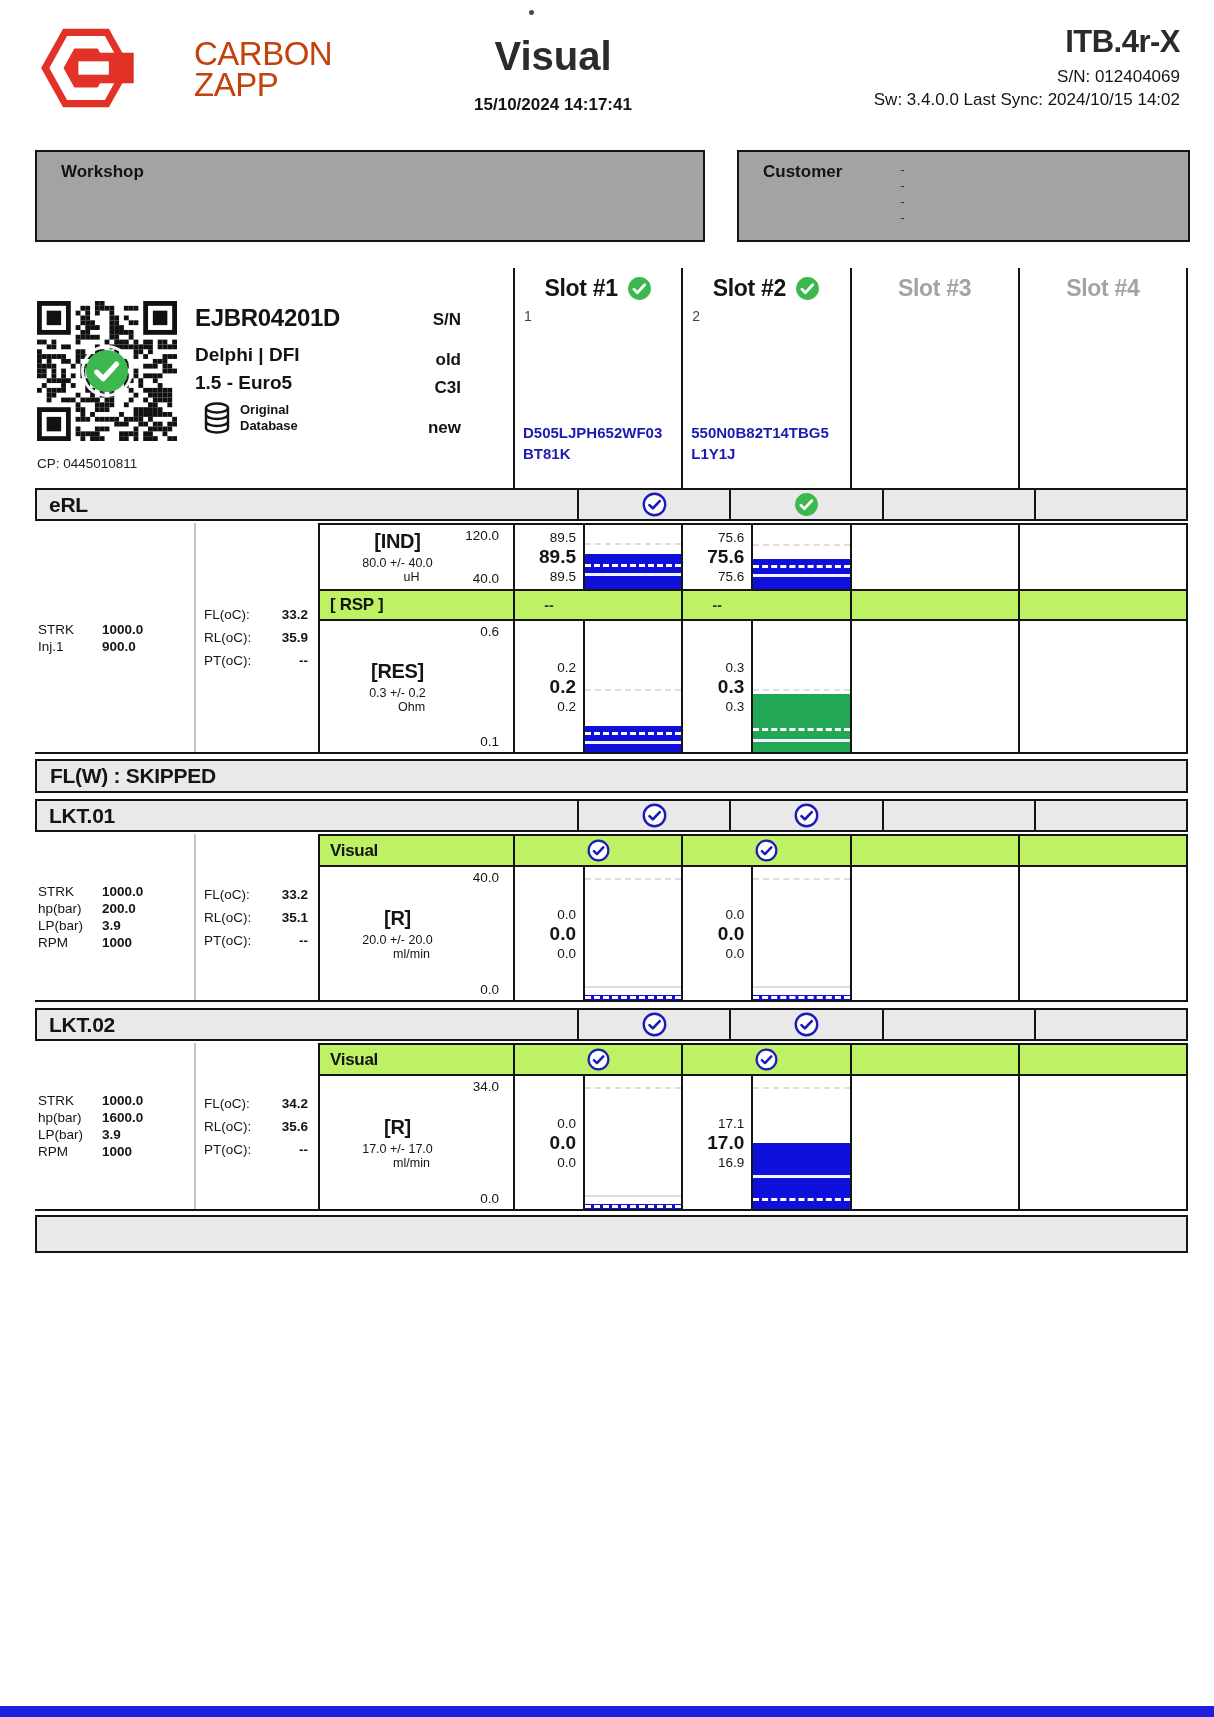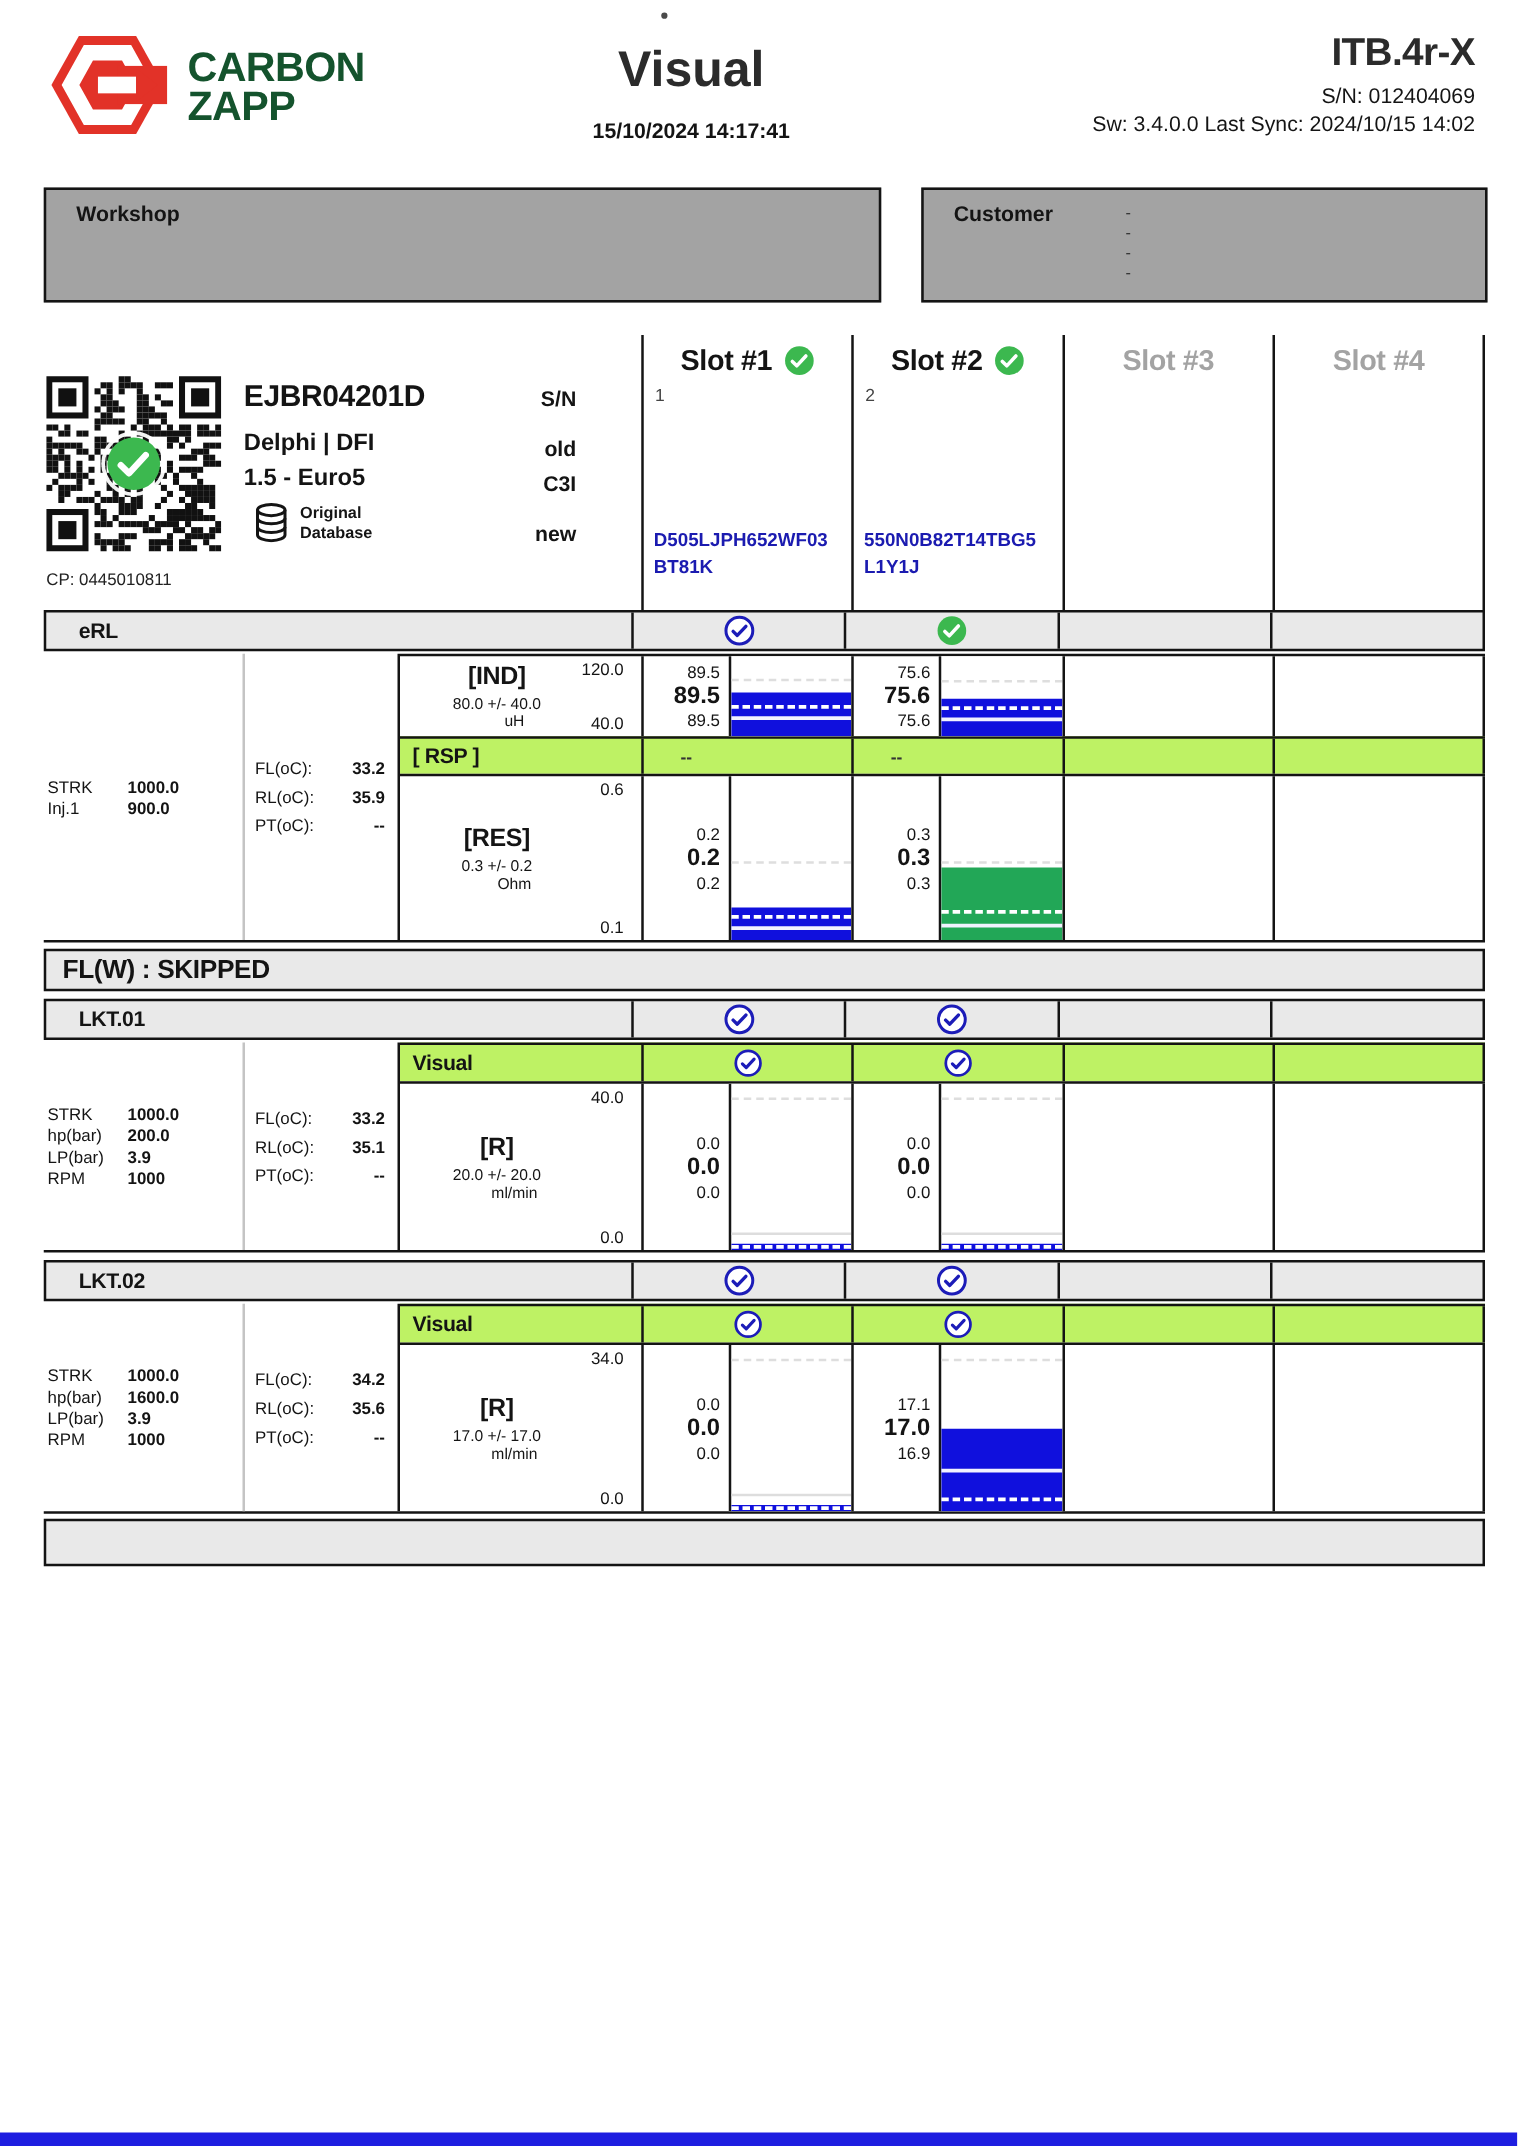--- a/index.html
+++ b/index.html
@@ -2,21 +2,21 @@
 <html><head>
 <meta charset="utf-8">
 <style>
   html,body{margin:0;padding:0;background:#fff;}
   body{font-family:"Liberation Sans",sans-serif;color:#141414;-webkit-font-smoothing:antialiased;}
   .page{position:relative;width:1214px;height:1717px;background:#fff;overflow:hidden;}
 
   
   .hdr-logo{position:absolute;left:38px;top:26px;display:flex;gap:16px;align-items:flex-start;}
   .logo-svg{width:96px;height:84px;display:block;}
-  .brand{font-size:33px;font-weight:700;line-height:.95;letter-spacing:-.5px;padding-top:12px;color:#14532d;}
+  .brand{font-size:33px;font-weight:400;line-height:.95;letter-spacing:-.5px;padding-top:12px;color:#c2410c;margin-left:44px;}
   .speck{position:absolute;left:529px;top:10px;width:5px;height:5px;border-radius:50%;background:#4a4a4a;}
   .report-title{position:absolute;left:553px;top:34px;transform:translateX(-50%);font-size:40px;font-weight:700;color:#2b2b2b;}
   .report-dt{position:absolute;left:553px;top:95px;transform:translateX(-50%);font-size:17px;font-weight:700;}
   .hdr-right{position:absolute;right:34px;top:24px;text-align:right;}
   .model{font-size:31px;font-weight:700;letter-spacing:-.5px;color:#2b2b2b;}
   .snline{font-size:17px;margin-top:7px;}
   .syncline{font-size:17px;margin-top:3px;}
 
   
   .box{position:absolute;top:150px;height:92px;border:2px solid #141414;box-sizing:border-box;background:#a3a3a3;}
@@ -45,21 +45,21 @@
   .inj-brand{position:absolute;left:160px;top:76px;font-size:19px;font-weight:700;}
   .inj-engine{position:absolute;left:160px;top:104px;font-size:19px;font-weight:700;text-align:center;}
   .db-row{position:absolute;left:168px;top:134px;display:flex;gap:9px;align-items:center;}
   .db-row svg{width:28px;height:32px;display:block;}
   .db-labels{font-size:13px;font-weight:700;line-height:1.2;}
   .cp-line{position:absolute;left:2px;top:188px;font-size:13.5px;color:#222;}
   .sncl{position:absolute;right:52px;font-size:17px;font-weight:700;text-align:right;}
 
   
   .secbar{display:flex;height:33px;border:2px solid #141414;background:#e9e9e9;box-sizing:border-box;}
-  .secbar .s-left{width:468px;display:flex;align-items:center;padding-left:26px;font-size:17px;font-weight:700;letter-spacing:-.3px;box-sizing:border-box;}
+  .secbar .s-left{width:540px;display:flex;align-items:center;padding-left:12px;font-size:21px;font-weight:700;letter-spacing:-.3px;box-sizing:border-box;}
   .secbar .s-cell{flex:1;border-left:2px solid #141414;display:flex;align-items:center;justify-content:center;}
   .secbar.flw{display:flex;align-items:center;height:34px;margin-top:5px;padding-left:13px;font-size:21px;font-weight:700;letter-spacing:-.3px;}
   .secbar.lkt{margin-top:6px;}
 
   
   .block{display:flex;margin-top:2px;border-bottom:2px solid #141414;}
   .p-cell{width:159px;display:flex;flex-direction:column;justify-content:center;padding-left:3px;box-sizing:border-box;}
   .t-cell{width:124px;border-left:2px solid #c4c4c4;display:flex;flex-direction:column;justify-content:center;gap:4px;box-sizing:border-box;}
   .rows{flex:1;border-left:2px solid #141414;display:flex;flex-direction:column;}
   .trow{display:flex;border-top:2px solid #141414;box-sizing:border-box;}

